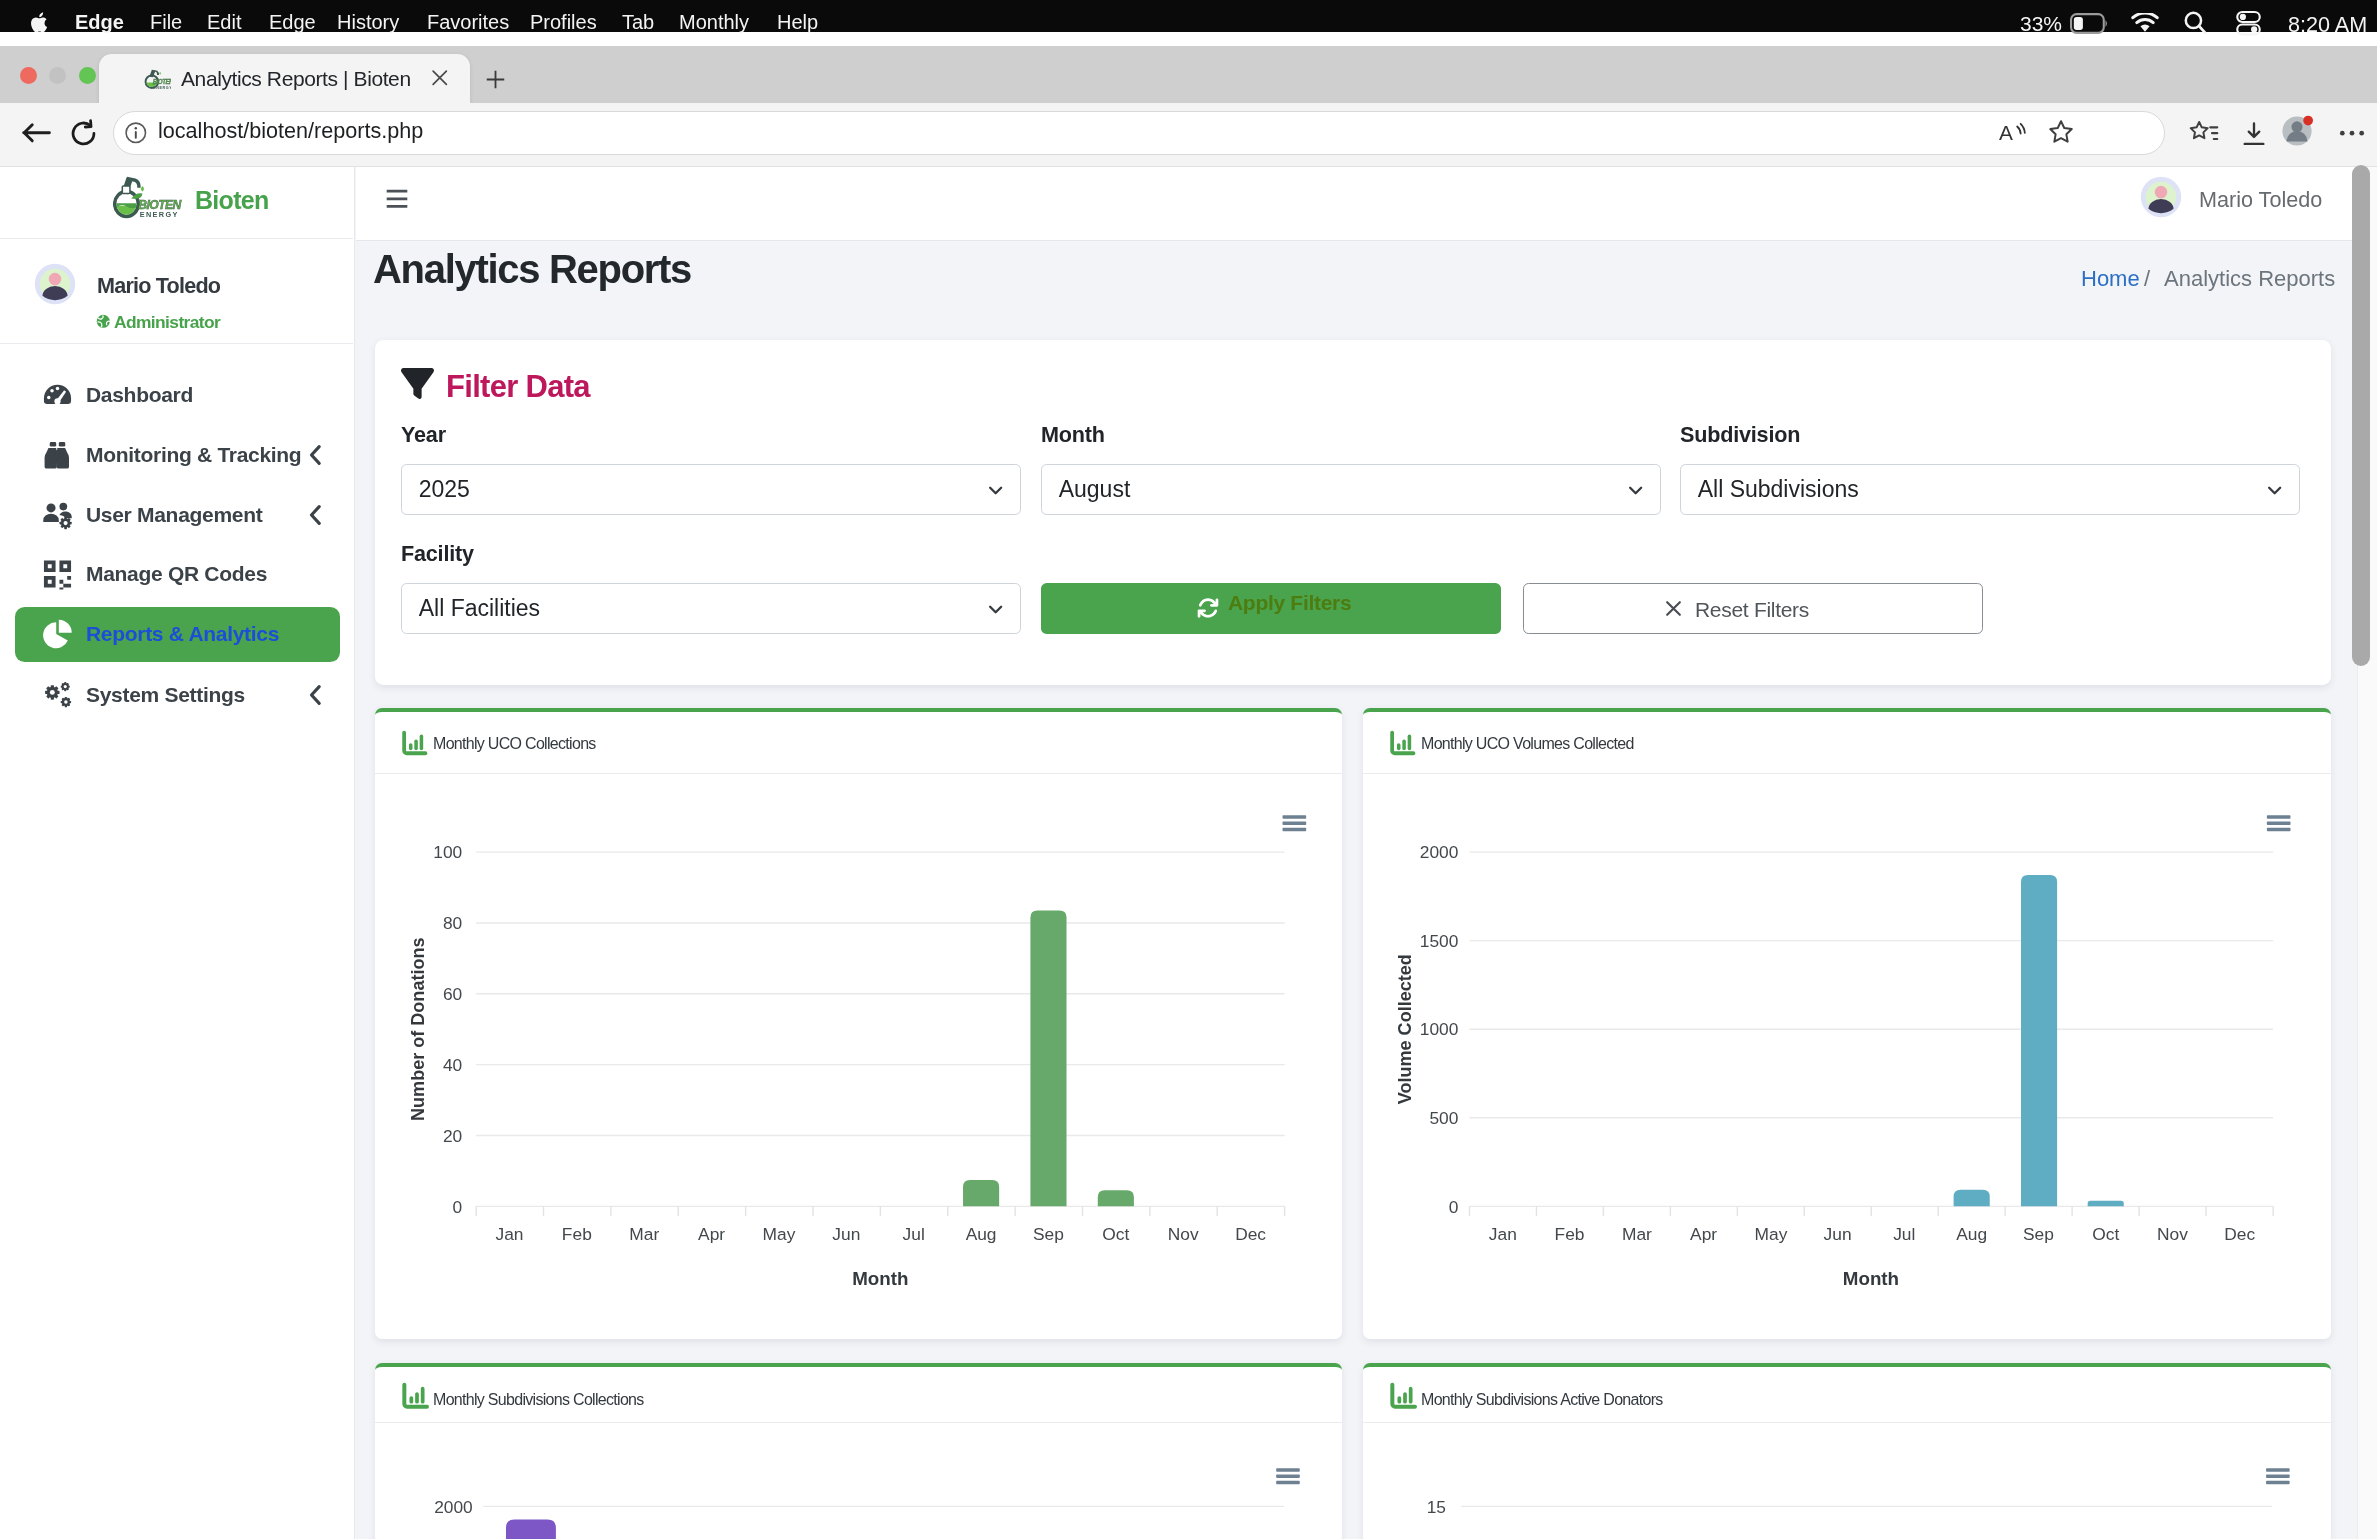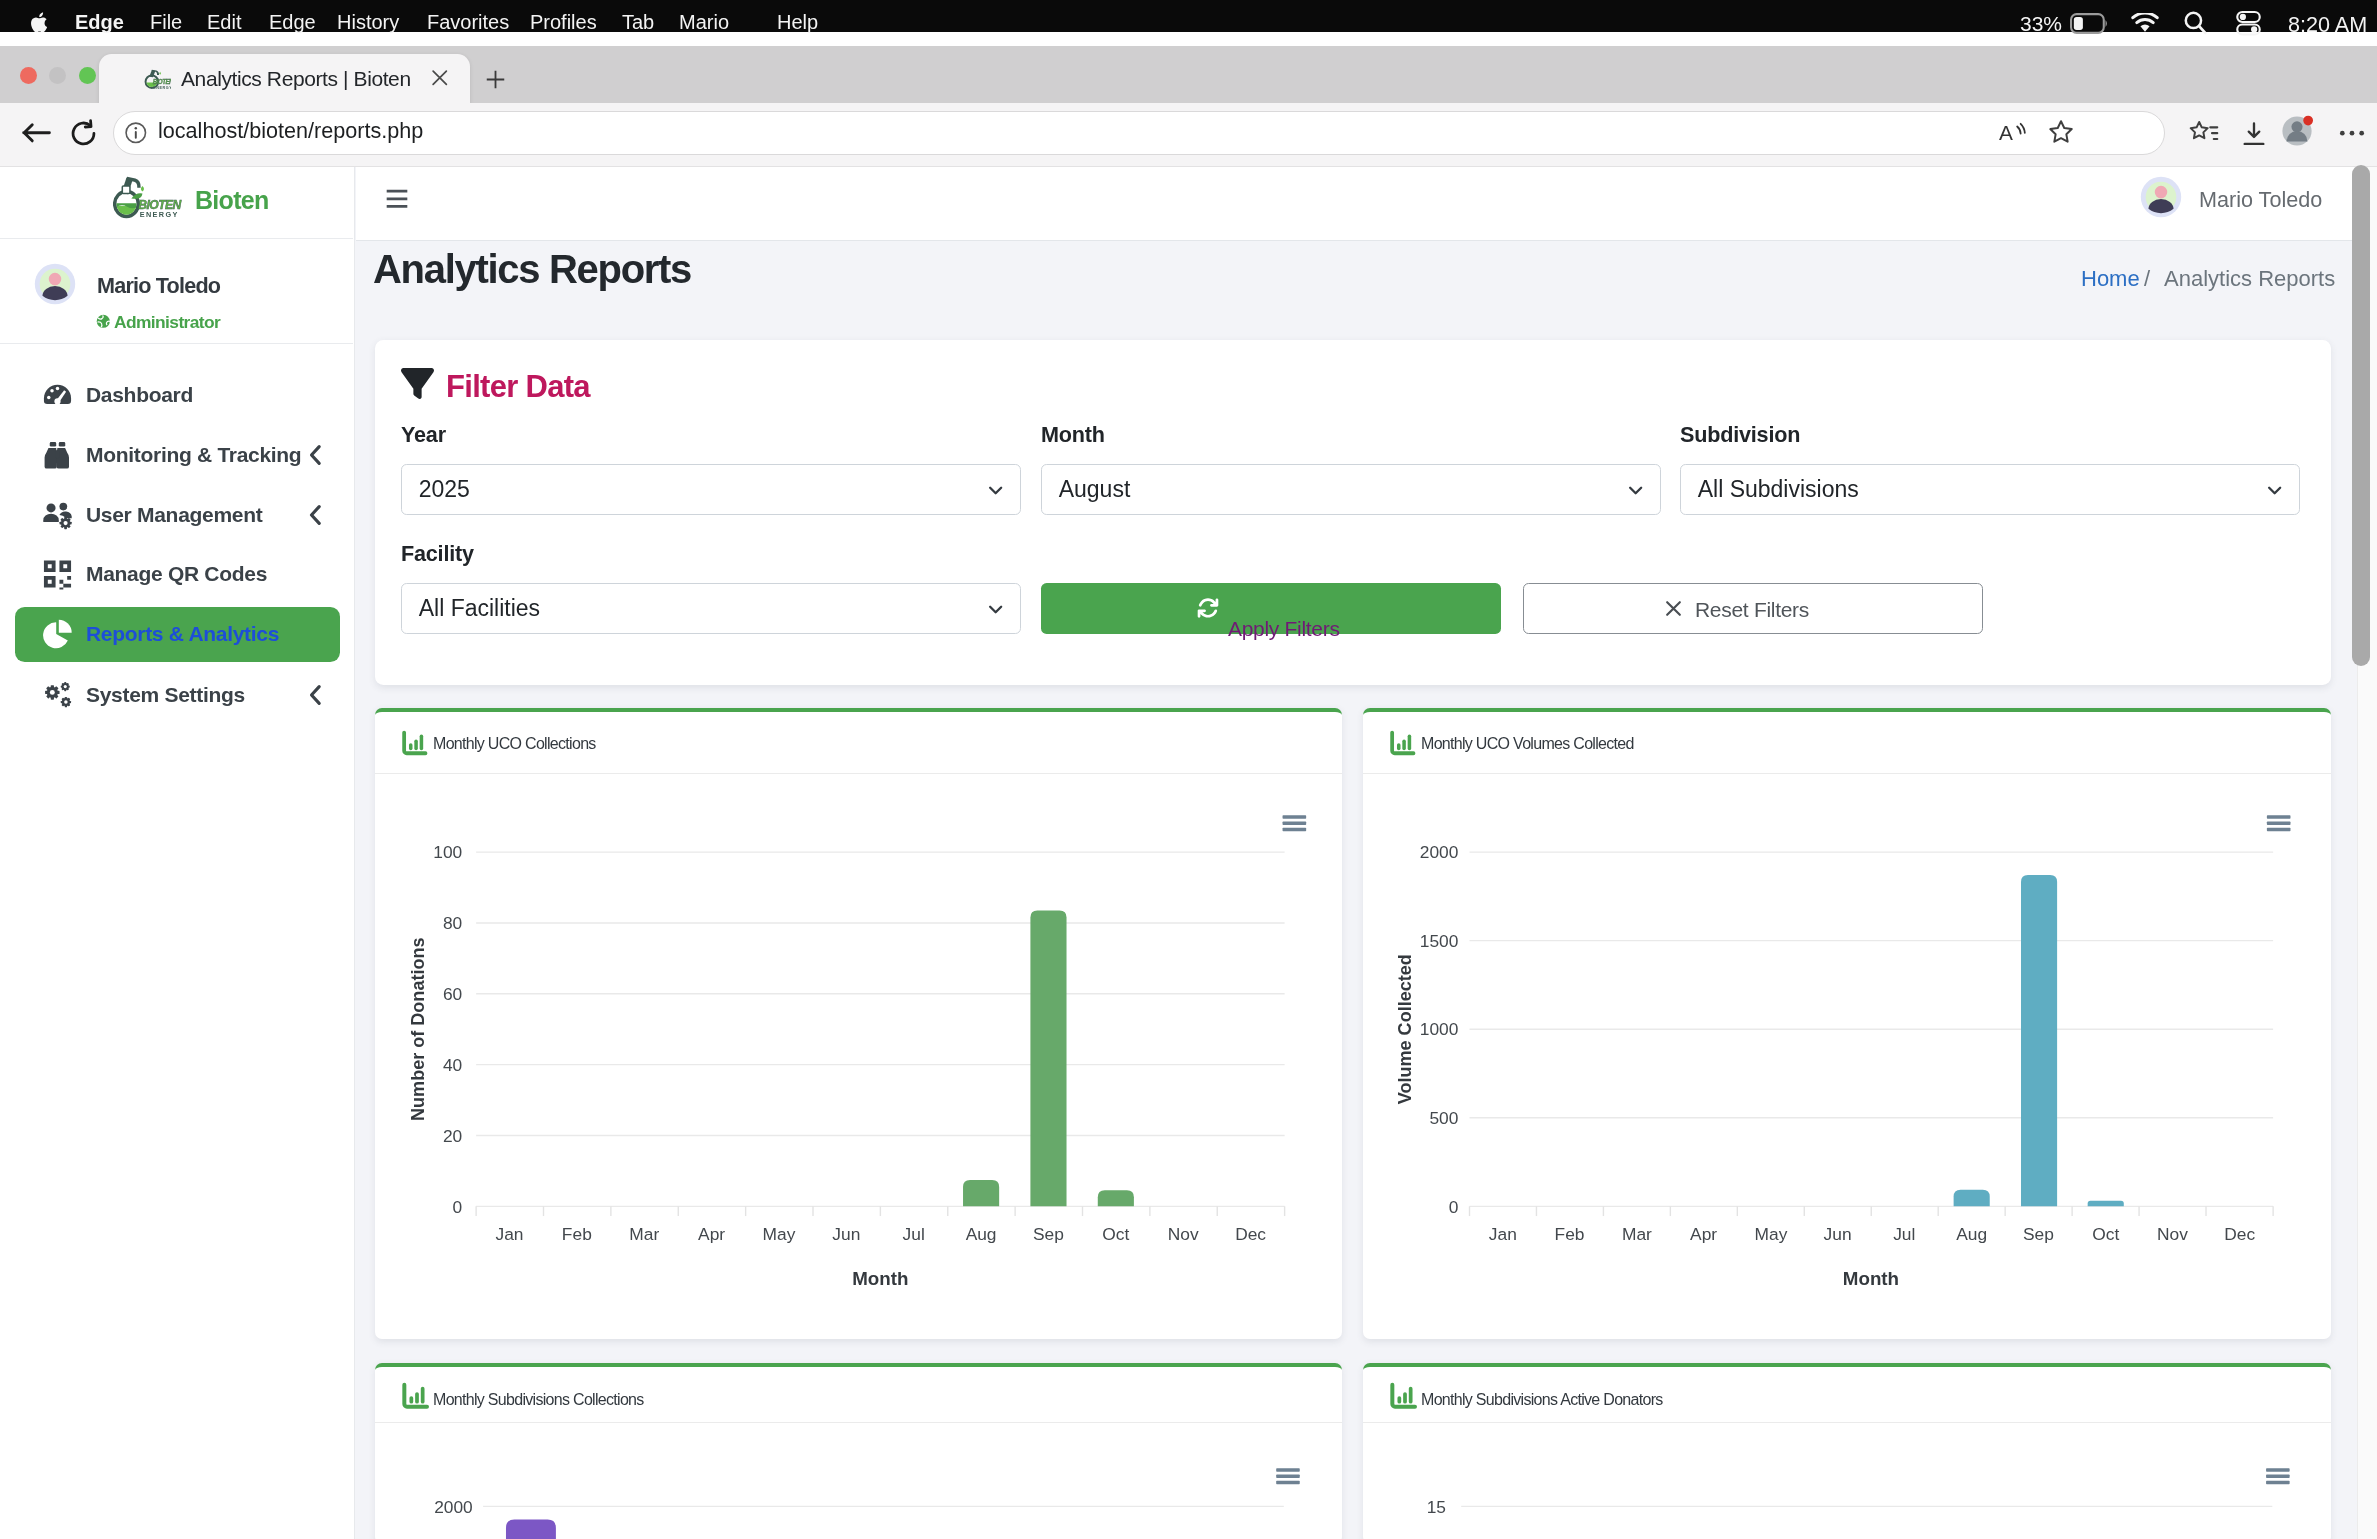--- a/index.html
+++ b/index.html
@@ -35,21 +35,21 @@
       <path fill="#f4f4f4" d="M13.9 10.6c0-2.2 1.8-3.3 1.9-3.4-1-1.5-2.6-1.7-3.2-1.7-1.4-.1-2.7.8-3.4.8-.7 0-1.8-.8-2.9-.8C4.8 5.5 3.4 6.3 2.6 7.6 1 10.3 2.2 14.3 3.7 16.5c.7 1.1 1.6 2.3 2.8 2.2 1.1 0 1.5-.7 2.9-.7 1.3 0 1.7.7 2.9.7 1.2 0 2-1.1 2.7-2.2.9-1.2 1.2-2.4 1.2-2.5 0 0-2.3-.9-2.3-3.4zM11.7 3.9c.6-.7 1-1.8.9-2.8-.9 0-1.9.6-2.5 1.3-.6.6-1 1.7-.9 2.7 1 .1 2-.5 2.5-1.2z"></path>
     </svg>
 <span style="left:75px;font-weight:bold">Edge</span>
 <span style="left:150px">File</span>
 <span style="left:207px">Edit</span>
 <span style="left:269px">Edge</span>
 <span style="left:337px">History</span>
 <span style="left:427px">Favorites</span>
 <span style="left:530px">Profiles</span>
 <span style="left:622px">Tab</span>
-<span style="left:679px">Mario</span>
+<span style="left:679px">Monthly</span>
 <span style="left:777px">Help</span>
 <span style="left:2020px;font-size:21px;top:11.8px">33%</span>
 <svg class="abs" style="left:2070px;top:12.5px" width="39" height="21" viewBox="0 0 56 30">
       <rect x="1.5" y="1.5" width="47" height="27" rx="8" fill="none" stroke="#9b9b9b" stroke-width="3"></rect>
       <rect x="5.5" y="5.5" width="13" height="19" rx="4" fill="#f4f4f4"></rect>
       <path d="M51 10 q4 5 0 10z" fill="#9b9b9b"></path>
     </svg>
 <svg class="abs" style="left:2131px;top:12.5px" width="28" height="21" viewBox="0 0 46 34">
       <path d="M23 30.5 L15.5 21.5 a12 12 0 0 1 15 0 Z" fill="#f4f4f4"></path>
       <path d="M9.5 15.5 a21 21 0 0 1 27 0" fill="none" stroke="#f4f4f4" stroke-width="5" stroke-linecap="round"></path>
@@ -322,21 +322,21 @@
       <path d="M3 4 l8 8 8-8" fill="none" stroke="#343a40" stroke-width="3.4" stroke-linecap="round" stroke-linejoin="round"></path>
     </svg></div>
 <span class="flab" style="left:401px;top:541px">Facility</span>
 <div class="fsel" style="left:401px;top:583px;width:620px">All Facilities<svg width="15.3" height="11" viewBox="0 0 22 16">
       <path d="M3 4 l8 8 8-8" fill="none" stroke="#343a40" stroke-width="3.4" stroke-linecap="round" stroke-linejoin="round"></path>
     </svg></div>
 <div class="abs" style="left:1041px;top:583px;width:460px;height:51px;background:#4aa44e;border-radius:5.6px"></div>
 <svg class="abs" style="left:1197px;top:597px" width="22" height="22" viewBox="0 0 512 512">
     <path fill="#fff" d="M105.1 202.6c7.7-21.8 20.2-42.3 37.8-59.8c62.5-62.5 163.8-62.5 226.3 0L386.3 160H336c-17.7 0-32 14.3-32 32s14.3 32 32 32H463.5c0 0 0 0 0 0h.4c17.7 0 32-14.3 32-32V64c0-17.7-14.3-32-32-32s-32 14.3-32 32v51.2L414.4 97.6c-87.5-87.5-229.3-87.5-316.8 0C73.2 122 55.6 150.7 44.8 181.4c-5.9 16.7 2.9 34.9 19.5 40.8s34.9-2.9 40.8-19.5zM39 289.3c-5 1.5-9.8 4.2-13.7 8.2c-4 4-6.7 8.8-8.1 14c-.3 1.2-.6 2.5-.8 3.8c-.3 1.7-.4 3.4-.4 5.1V448c0 17.7 14.3 32 32 32s32-14.3 32-32V396.9l17.6 17.5 0 0c87.5 87.4 229.3 87.4 316.7 0c24.4-24.4 42.1-53.1 52.9-83.7c5.9-16.7-2.9-34.9-19.5-40.8s-34.9 2.9-40.8 19.5c-7.7 21.8-20.2 42.3-37.8 59.8c-62.5 62.5-163.8 62.5-226.3 0l-.1-.1L125.6 352H176c17.7 0 32-14.3 32-32s-14.3-32-32-32H48.4c-1.6 0-3.2 .1-4.8 .3s-3.1 .5-4.6 1z"></path>
   </svg>
-<span class="abs" style="left:1228px;top:617px;font-size:21px;font-weight:400;color:#701a75;letter-spacing:-0.3px">Apply Filters</span>
+<span class="abs" style="left:1228px;top:591px;font-size:21px;font-weight:700;color:#4d7c0f;letter-spacing:-0.3px">Apply Filters</span>
 <div class="abs" style="left:1523px;top:583px;width:460px;height:51px;background:#fff;border:1.4px solid #878d93;border-radius:5.6px"></div>
 <svg class="abs" style="left:1664px;top:599px" width="19" height="19" viewBox="0 0 30 30">
     <path d="M5 5 L25 25 M25 5 L5 25" stroke="#494e53" stroke-width="3.4" stroke-linecap="round"></path>
   </svg>
 <span class="abs" style="left:1695px;top:598px;font-size:21px;color:#50555a;letter-spacing:-0.3px">Reset Filters</span>
 
 <div class="chartcard" style="left:375px;top:708px;width:967px;height:631px">
 <div class="chead"></div>
 <svg class="cicon" viewBox="0 0 42 42">
       <g stroke="#4aa44e" fill="none">

